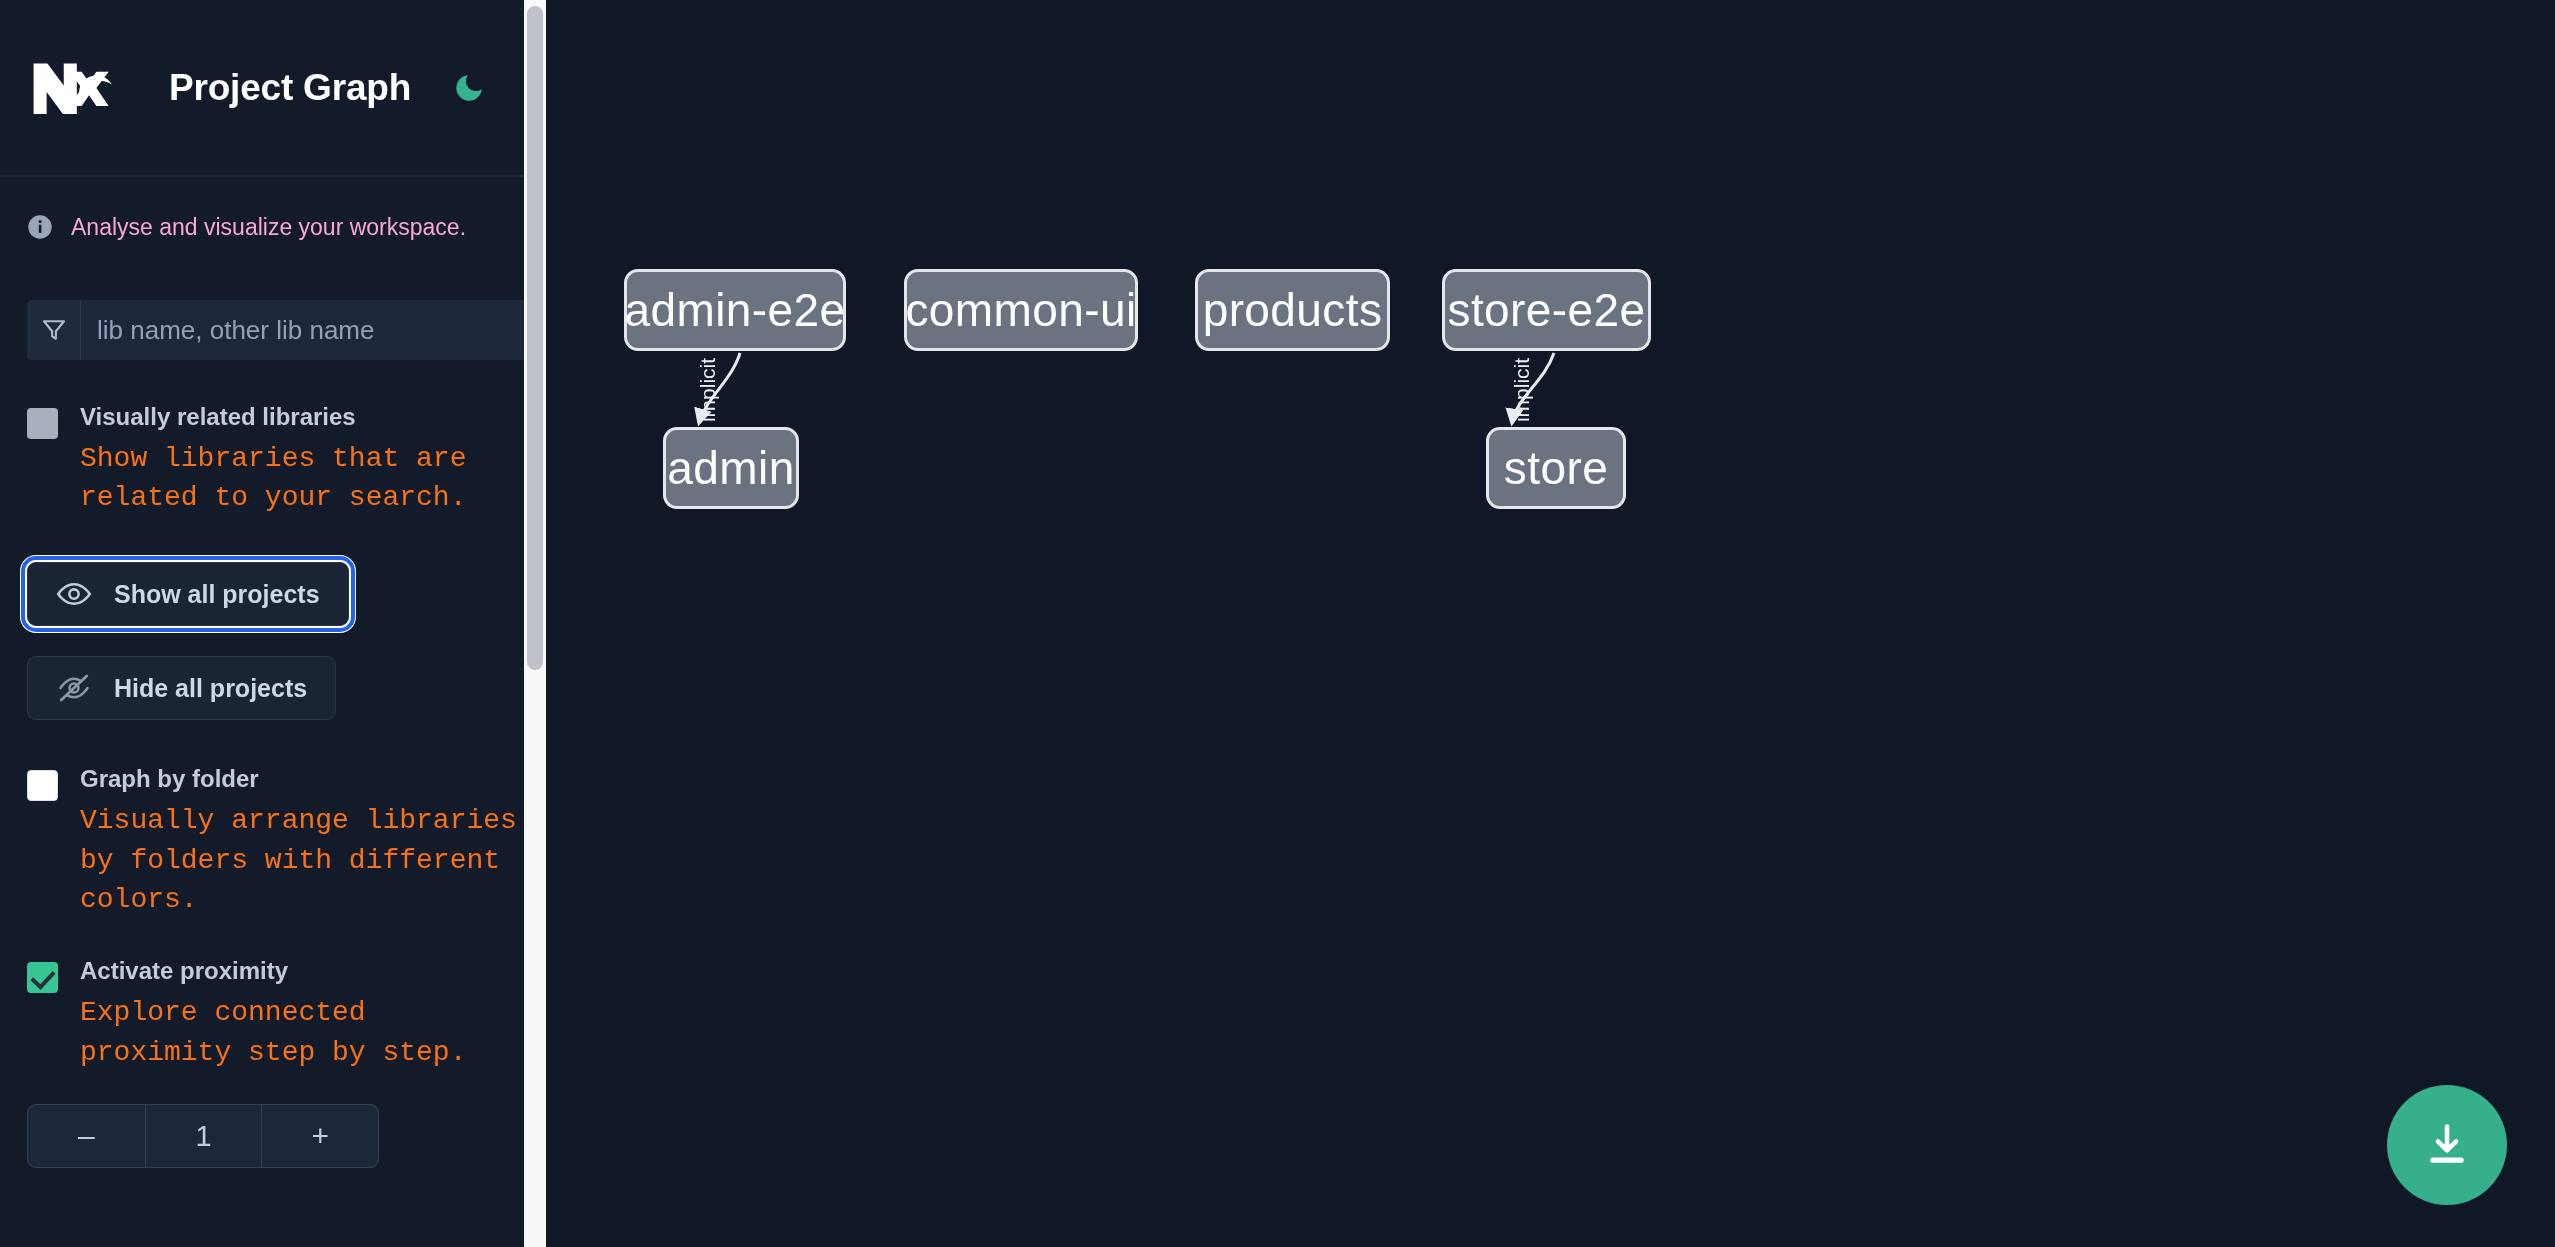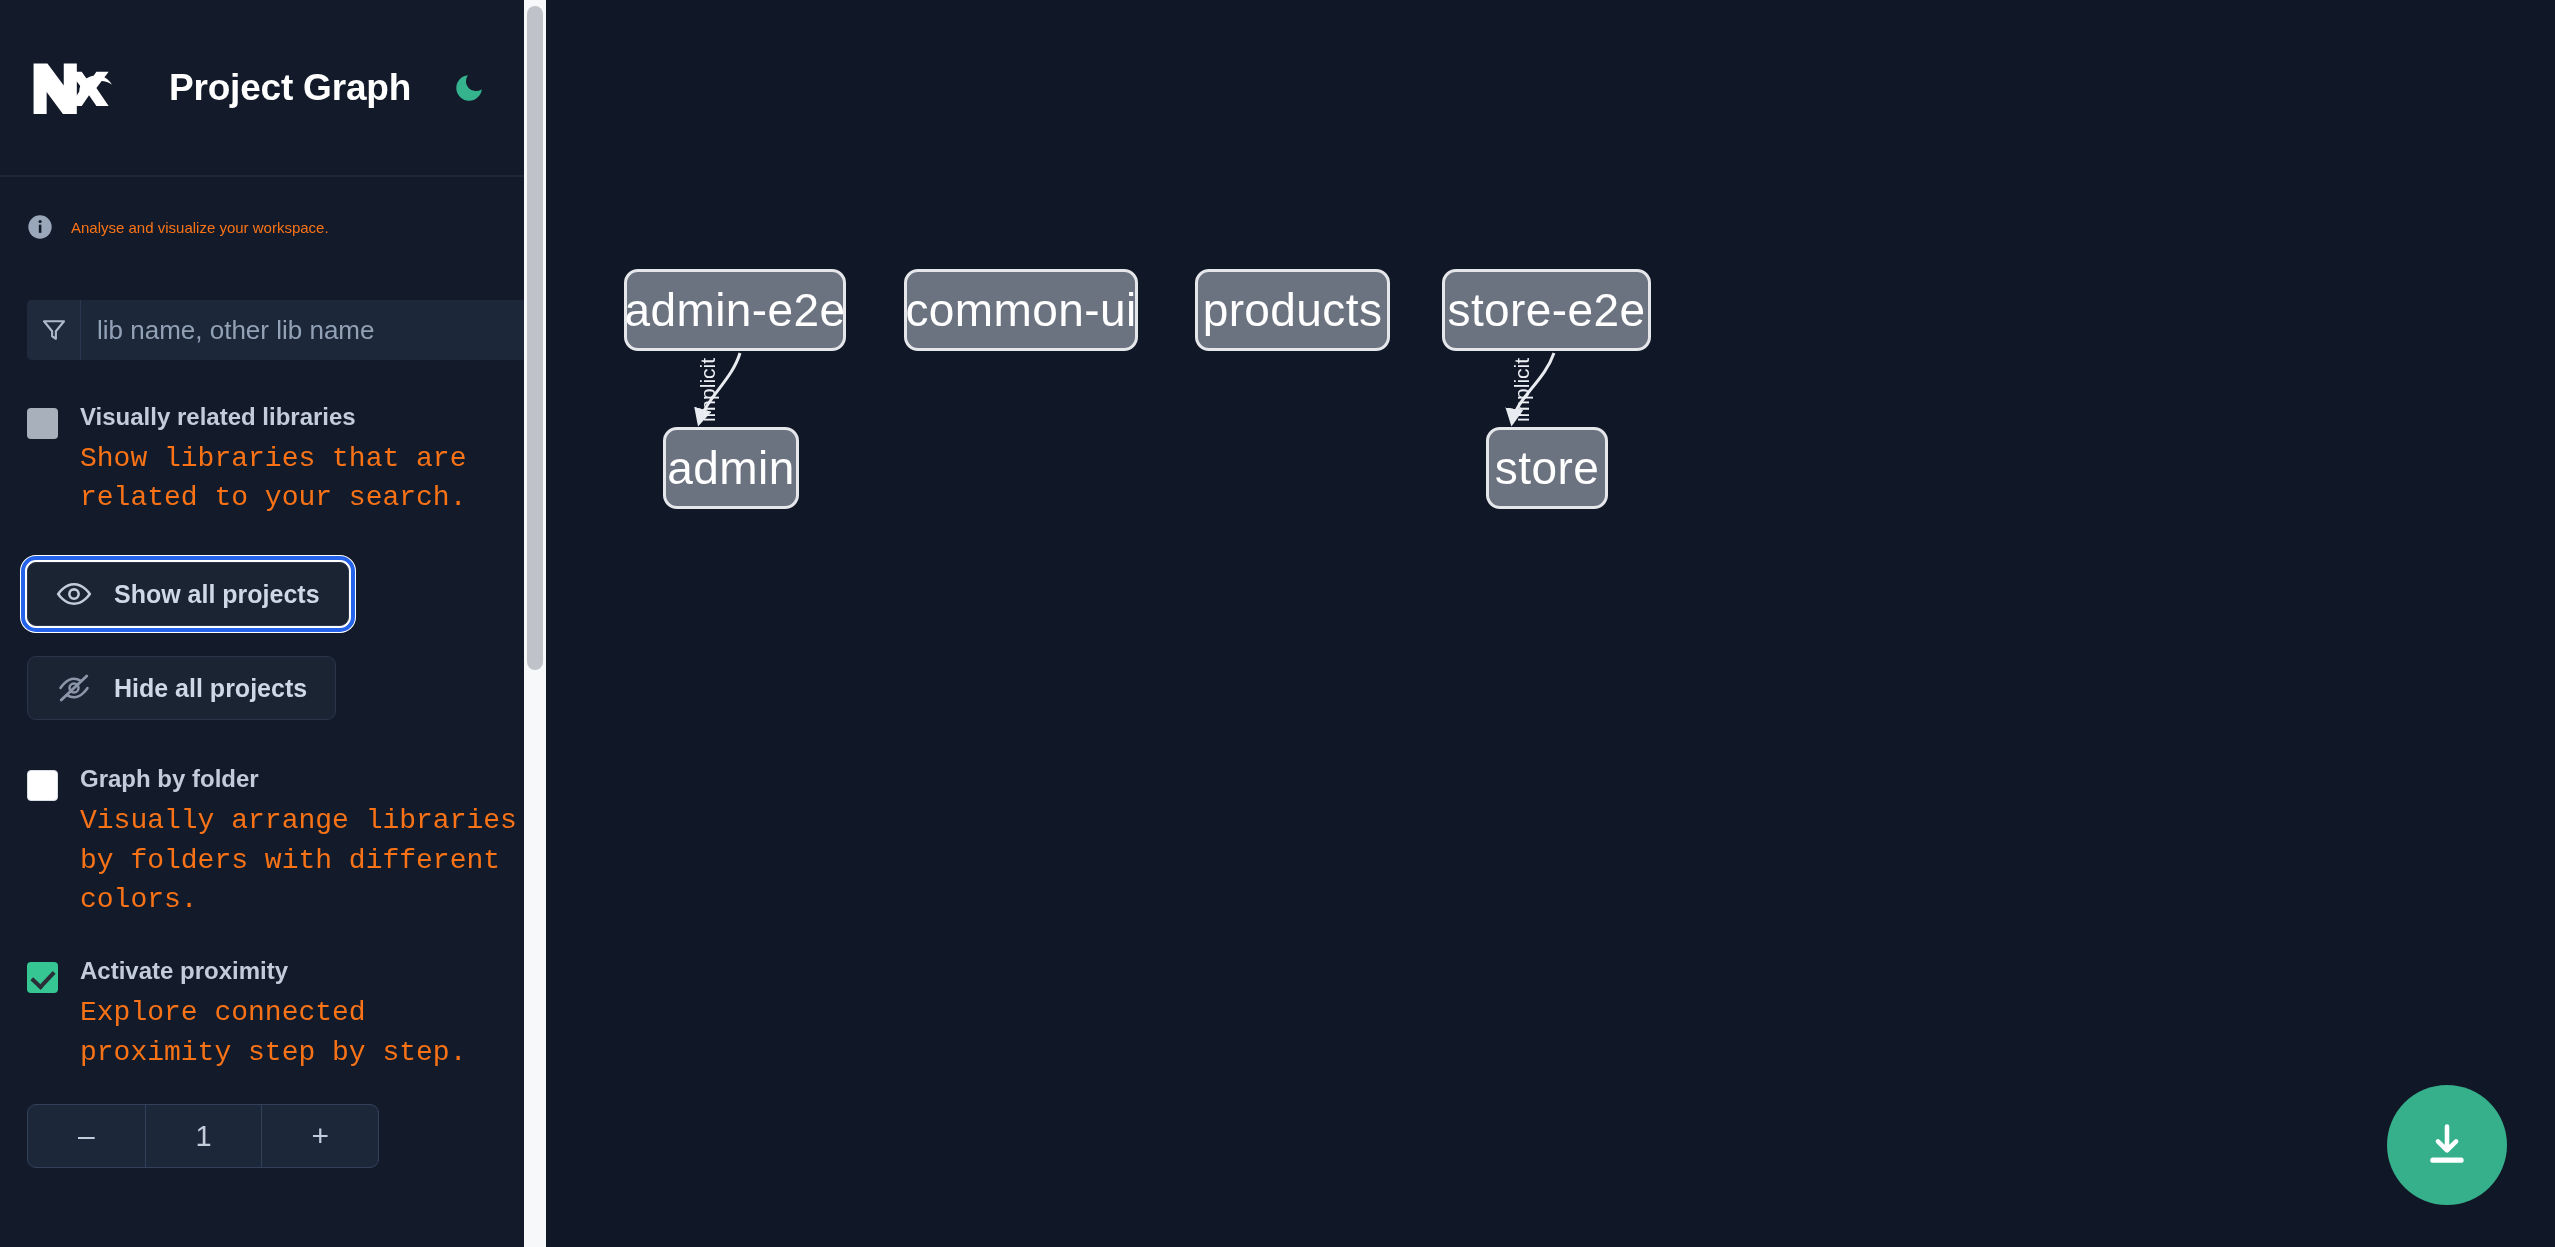--- a/index.html
+++ b/index.html
@@ -75,22 +75,22 @@
   }
 
   .hint-row {
     display: flex;
     align-items: center;
     padding: 36px 26px 0 26px;
     gap: 17px;
   }
   .hint-icon { flex: 0 0 28px; width: 28px; height: 28px; display:block; }
   .hint-text {
-    font-size: 15px;
-    color: #f97316;
+    font-size: 23px;
+    color: #f9a8d4;
     white-space: nowrap;
   }
 
   .search-wrap {
     margin: 59px 27px 0 27px;
     display: flex;
     align-items: stretch;
     height: 60px;
     border-radius: 5px;
     overflow: hidden;
@@ -421,21 +421,21 @@
     </div>
     <div class="node" style="left:641px;top:269px;width:195px;height:82px">
       <span>products</span>
     </div>
     <div class="node" style="left:888px;top:269px;width:209px;height:82px">
       <span>store-e2e</span>
     </div>
     <div class="node" style="left:109px;top:427px;width:136px;height:82px">
       <span>admin</span>
     </div>
-    <div class="node" style="left:932px;top:427px;width:122px;height:82px">
+    <div class="node" style="left:932px;top:427px;width:140px;height:82px">
       <span>store</span>
     </div>
 
     <div class="edge-label" style="left:114px;top:378px;width:80px;text-align:center">implicit</div>
     <div class="edge-label" style="left:928px;top:378px;width:80px;text-align:center">implicit</div>
 
     <button id="download-fab">
       <span>
         <svg viewBox="0 0 24 24" width="52" height="52" aria-hidden="true">
           <path d="M12 3.5v10.5M12 14.5l-4.2-4.2M12 14.5l4.2-4.2" fill="none" stroke="#ffffff" stroke-width="2.1" stroke-linecap="round" stroke-linejoin="round"></path>

